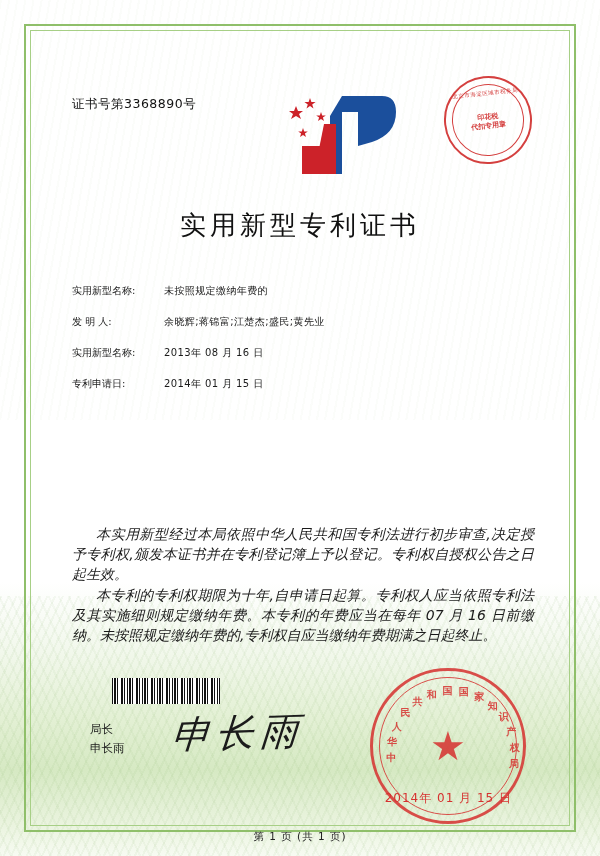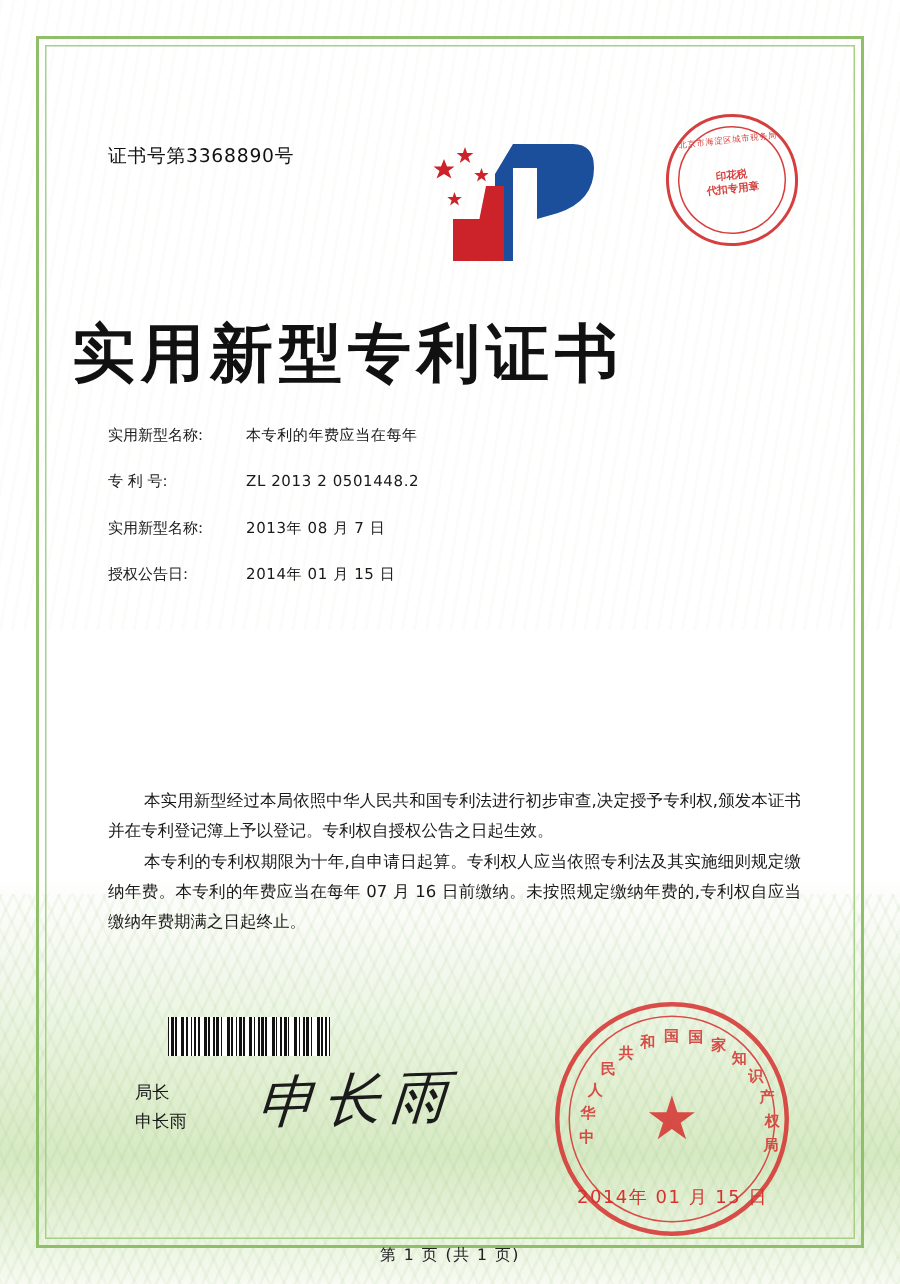--- a/index.html
+++ b/index.html
@@ -78,23 +78,24 @@
     font-size:5.5px;letter-spacing:.5px;
     font-family:"DejaVu Sans", sans-serif;
   }
   .seal-top .ctr{
     font-size:7px;line-height:9px;text-align:center;font-weight:bold;
     margin-top:4px;
   }
 
   .title{
     position:absolute;left:0;right:0;top:160px;
-    font-size:42px;
+    text-align:center;
+    font-size:26px;
     letter-spacing:4px;
-    font-weight:bold;
+    font-weight:normal;
     color:#111;
     font-family:"DejaVu Sans", sans-serif;
   }
 
   .fields{
     position:absolute;left:24px;top:238px;right:10px;
     font-size:10px;
     color:#1a1a1a;
     line-height:1;
   }
@@ -104,24 +105,25 @@
     white-space:nowrap;
   }
   .f-label{
     width:92px;flex:0 0 92px;
     letter-spacing:0px;
   }
   .f-value{ letter-spacing:.4px; }
 
   .para-block{
     position:absolute;left:24px;right:18px;top:476px;
-    font-size:11px;
+    font-size:14px;
     line-height:20px;
     color:#1a1a1a;
     text-align:justify;
+    font-style:italic;
   }
   .para{ text-indent:24px; margin:0 0 1px 0; }
 
   
   .barcode{
     position:absolute;left:64px;top:630px;
     width:108px;height:26px;
     background:
       repeating-linear-gradient(90deg,
         #111 0 1px, #fff 1px 2px, #111 2px 4px, #fff 4px 5px,
@@ -218,32 +220,32 @@
           <div>代扣专用章</div>
         </div>
       </div>
     </div>
 
     <div class="title">实用新型专利证书</div>
 
     <div class="fields">
       <div class="field">
         <div class="f-label">实用新型名称:</div>
-        <div class="f-value">本专利的年费应当在每年</div>
-      </div>
-      <div class="field">
-        <div class="f-label">专 利 号:</div>
-        <div class="f-value">ZL 2013 2 0501448.2</div>
+        <div class="f-value">未按照规定缴纳年费的</div>
+      </div>
+      <div class="field">
+        <div class="f-label">发 明 人:</div>
+        <div class="f-value">余晓辉;蒋锦富;江楚杰;盛民;黄先业</div>
       </div>
       <div class="field">
         <div class="f-label">实用新型名称:</div>
-        <div class="f-value">2013年 08 月 7 日</div>
-      </div>
-      <div class="field">
-        <div class="f-label">授权公告日:</div>
+        <div class="f-value">2013年 08 月 16 日</div>
+      </div>
+      <div class="field">
+        <div class="f-label">专利申请日:</div>
         <div class="f-value">2014年 01 月 15 日</div>
       </div>
     </div>
 
     <div class="para-block">
       <p class="para">本实用新型经过本局依照中华人民共和国专利法进行初步审查,决定授予专利权,颁发本证书并在专利登记簿上予以登记。专利权自授权公告之日起生效。</p>
       <p class="para">本专利的专利权期限为十年,自申请日起算。专利权人应当依照专利法及其实施细则规定缴纳年费。本专利的年费应当在每年 07 月 16 日前缴纳。未按照规定缴纳年费的,专利权自应当缴纳年费期满之日起终止。</p>
     </div>
 
     <div class="barcode"></div>

